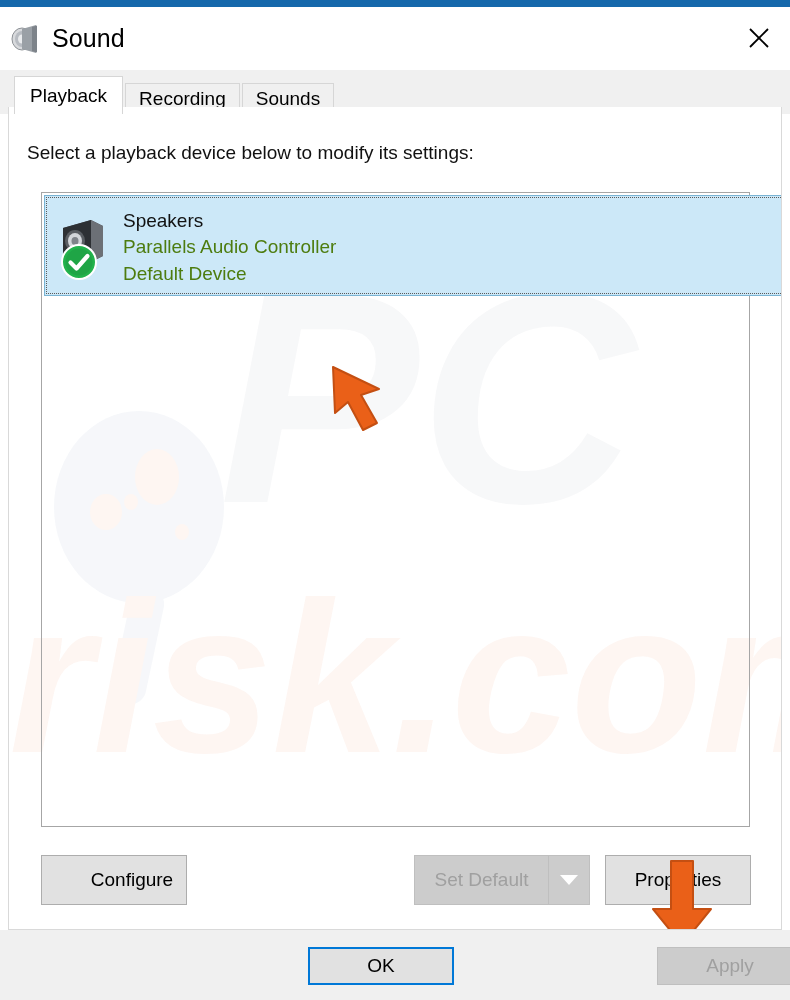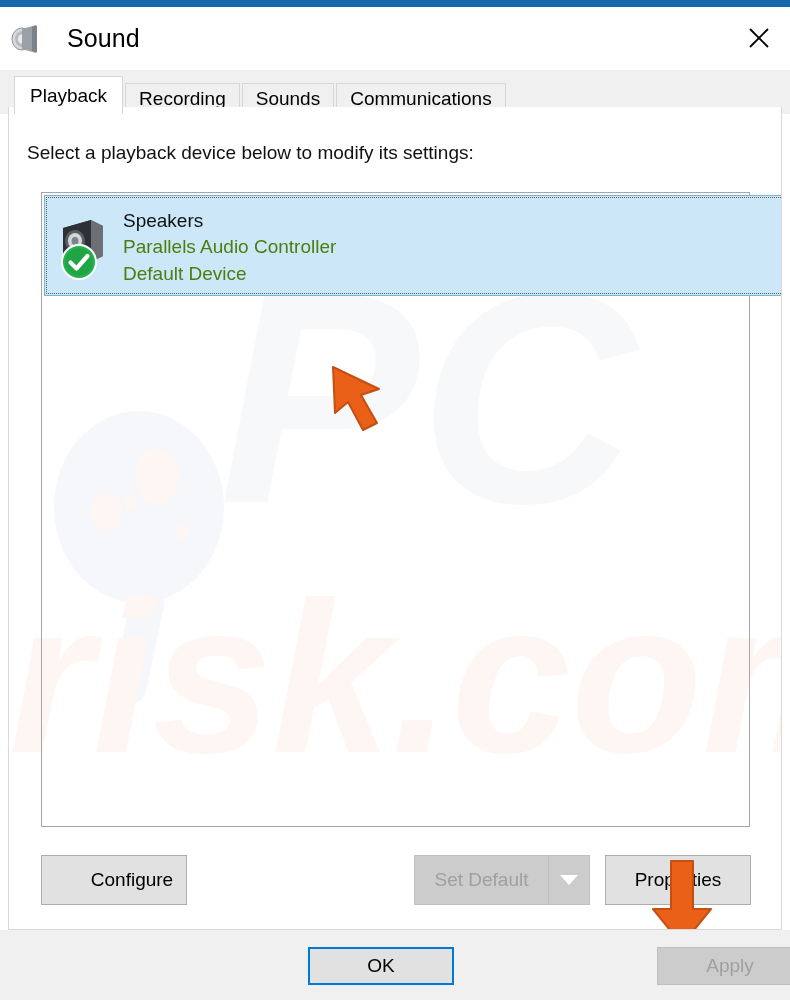--- a/index.html
+++ b/index.html
@@ -27,21 +27,20 @@
 
   
   .titlebar {
     position: absolute;
     top: 7px; left: 0;
     width: 790px;
     height: 63px;
     background: #ffffff;
     display: flex;
     align-items: center;
-    gap: 15px;
   }
   .title-icon {
     margin-left: 10px;
     width: 34px;
     height: 34px;
     flex: 0 0 auto;
     display: block;
   }
   .title-text {
     margin-left: 8px;
@@ -340,23 +339,20 @@
 <div class="tabstrip">
   <div class="tabs">
     <div class="tab active">
       <span>Playback</span>
     </div>
     <div class="tab">
       <span>Recording</span>
     </div>
     <div class="tab">
       <span>Sounds</span>
-    </div>
-    <div class="tab">
-      <span>Communications</span>
     </div>
   </div>
 </div>
 
 <div class="content-panel">
 
   <svg class="watermark" viewBox="0 0 774 823">
     <g opacity="0.55">
       <ellipse cx="130" cy="400" rx="85" ry="96" fill="#eef1f6"></ellipse>
       <rect x="112" y="480" width="34" height="118" rx="16" fill="#eef1f6" transform="rotate(12 129 540)"></rect>

